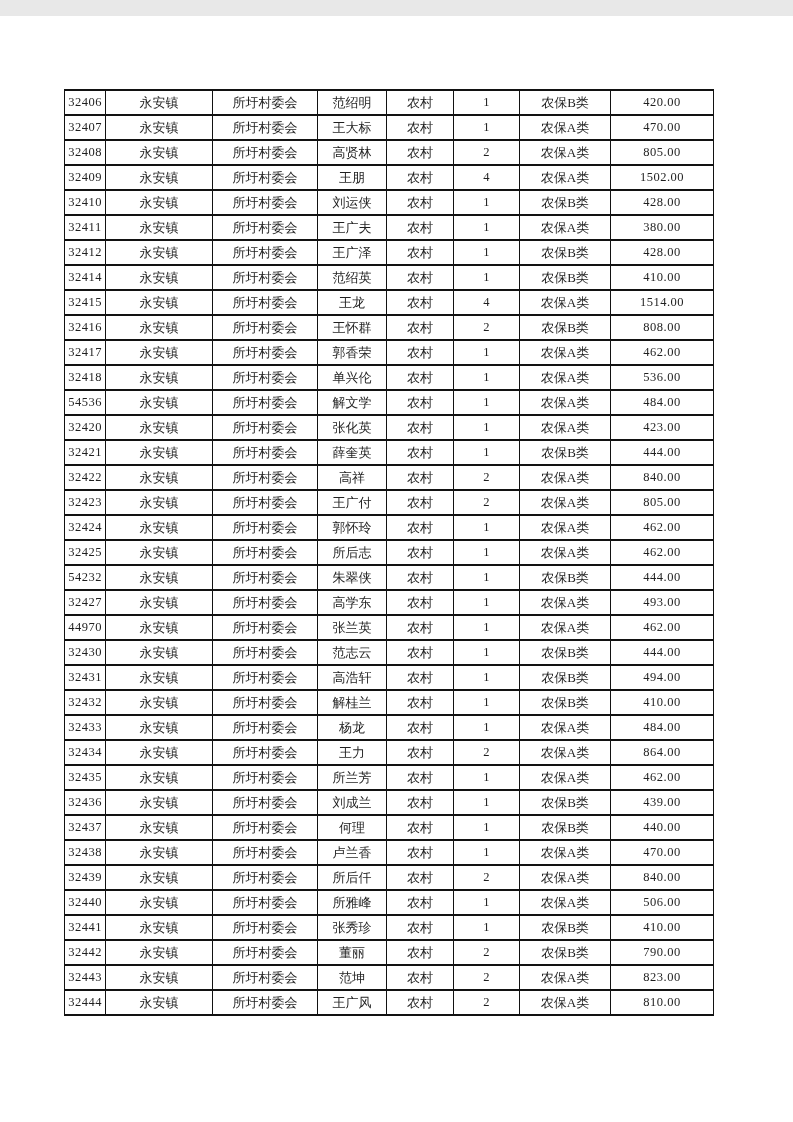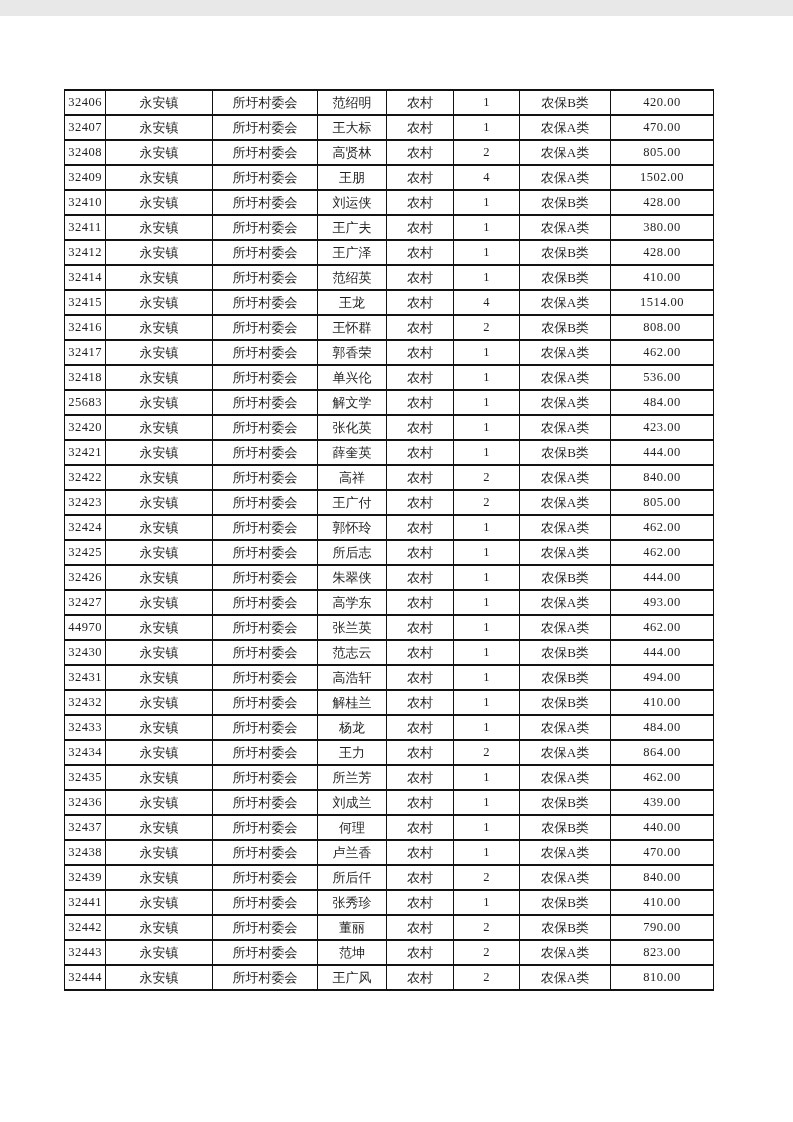--- a/index.html
+++ b/index.html
@@ -169,21 +169,21 @@
           <td class="num">32418</td>
           <td>永安镇</td>
           <td>所圩村委会</td>
           <td>单兴伦</td>
           <td>农村</td>
           <td class="num">1</td>
           <td>农保A类</td>
           <td class="num">536.00</td>
         </tr>
         <tr>
-          <td class="num">25683</td>
+          <td class="num">54536</td>
           <td>永安镇</td>
           <td>所圩村委会</td>
           <td>解文学</td>
           <td>农村</td>
           <td class="num">1</td>
           <td>农保A类</td>
           <td class="num">484.00</td>
         </tr>
         <tr>
           <td class="num">32420</td>
@@ -239,21 +239,21 @@
           <td class="num">32425</td>
           <td>永安镇</td>
           <td>所圩村委会</td>
           <td>所后志</td>
           <td>农村</td>
           <td class="num">1</td>
           <td>农保A类</td>
           <td class="num">462.00</td>
         </tr>
         <tr>
-          <td class="num">32426</td>
+          <td class="num">54232</td>
           <td>永安镇</td>
           <td>所圩村委会</td>
           <td>朱翠侠</td>
           <td>农村</td>
           <td class="num">1</td>
           <td>农保B类</td>
           <td class="num">444.00</td>
         </tr>
         <tr>
           <td class="num">32427</td>
@@ -367,20 +367,30 @@
         </tr>
         <tr>
           <td class="num">32439</td>
           <td>永安镇</td>
           <td>所圩村委会</td>
           <td>所后仟</td>
           <td>农村</td>
           <td class="num">2</td>
           <td>农保A类</td>
           <td class="num">840.00</td>
+        </tr>
+        <tr>
+          <td class="num">32440</td>
+          <td>永安镇</td>
+          <td>所圩村委会</td>
+          <td>所雅峰</td>
+          <td>农村</td>
+          <td class="num">1</td>
+          <td>农保A类</td>
+          <td class="num">506.00</td>
         </tr>
         <tr>
           <td class="num">32441</td>
           <td>永安镇</td>
           <td>所圩村委会</td>
           <td>张秀珍</td>
           <td>农村</td>
           <td class="num">1</td>
           <td>农保B类</td>
           <td class="num">410.00</td>

